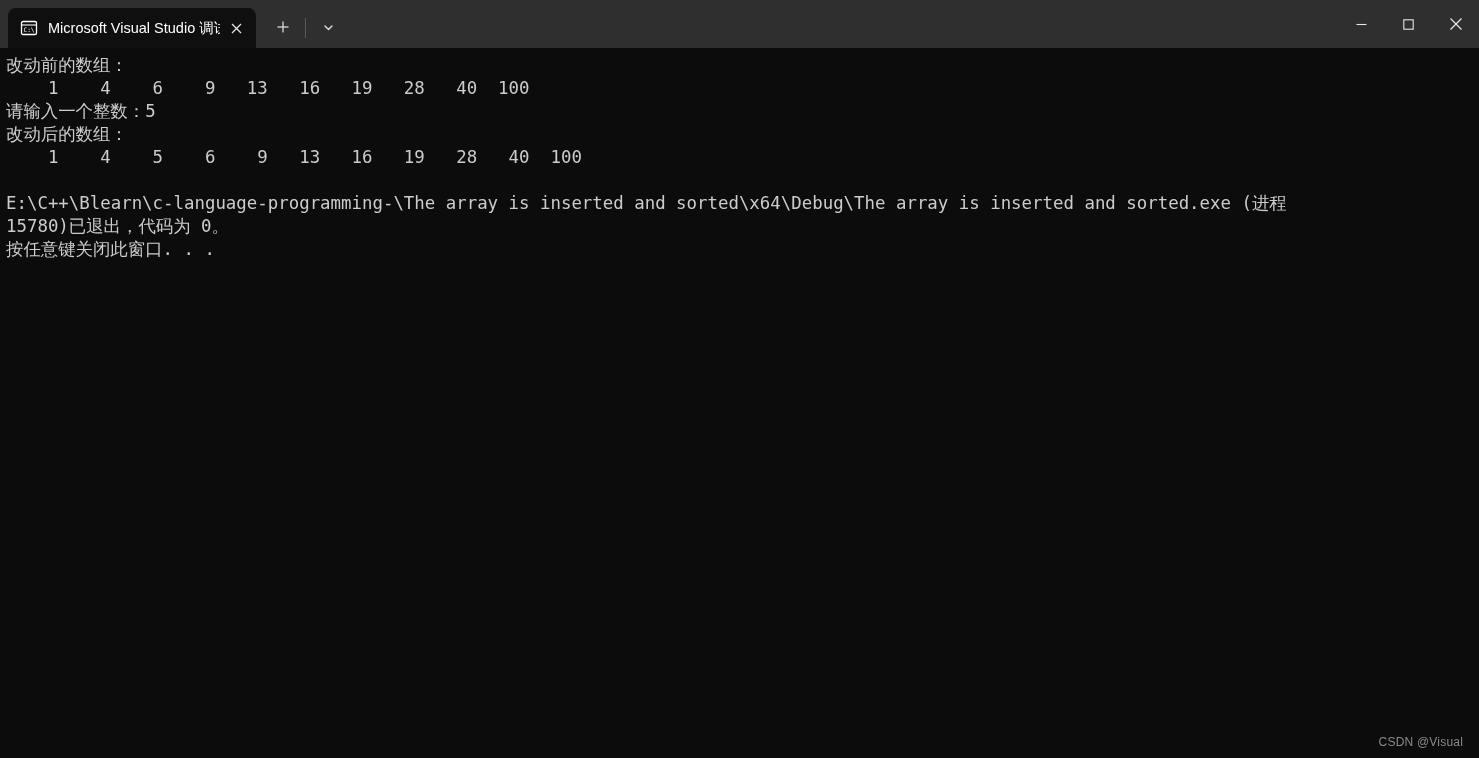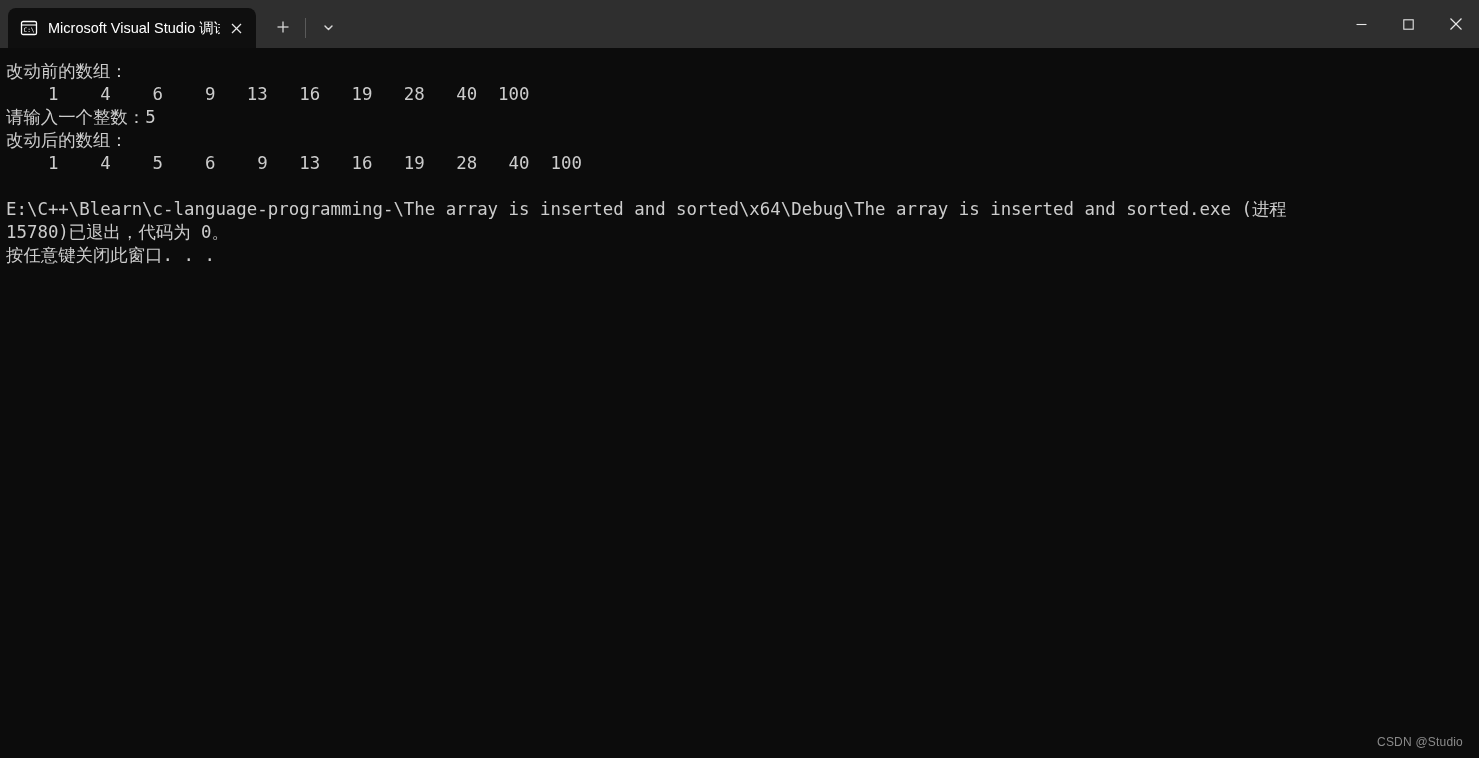--- a/index.html
+++ b/index.html
@@ -131,21 +131,21 @@
   .wc-btn svg { display: block; }
 
   
   .console {
     position: absolute;
     left: 0;
     top: 48px;
     width: 1296px;
     height: 710px;
     background: #0c0c0c;
-    padding: 12px 0 0 6px;
+    padding: 6px 0 0 6px;
     box-sizing: border-box;
   }
 
   .console pre {
     margin: 0;
     padding: 0;
     color: #cccccc;
     font-family: "DejaVu Sans Mono", monospace;
     font-size: 17.4px;
     line-height: 23px;
@@ -243,15 +243,15 @@
     <pre>改动前的数组：
     1    4    6    9   13   16   19   28   40  100
 请输入一个整数：5
 改动后的数组：
     1    4    5    6    9   13   16   19   28   40  100
 
 E:\C++\Blearn\c-language-programming-\The array is inserted and sorted\x64\Debug\The array is inserted and sorted.exe (进程 15780)已退出，代码为 0。
 按任意键关闭此窗口. . .</pre>
   </div>
 
-  <div class="watermark">CSDN @Studio</div>
+  <div class="watermark">CSDN @Visual</div>
 
 </div>
 
 </body></html>

